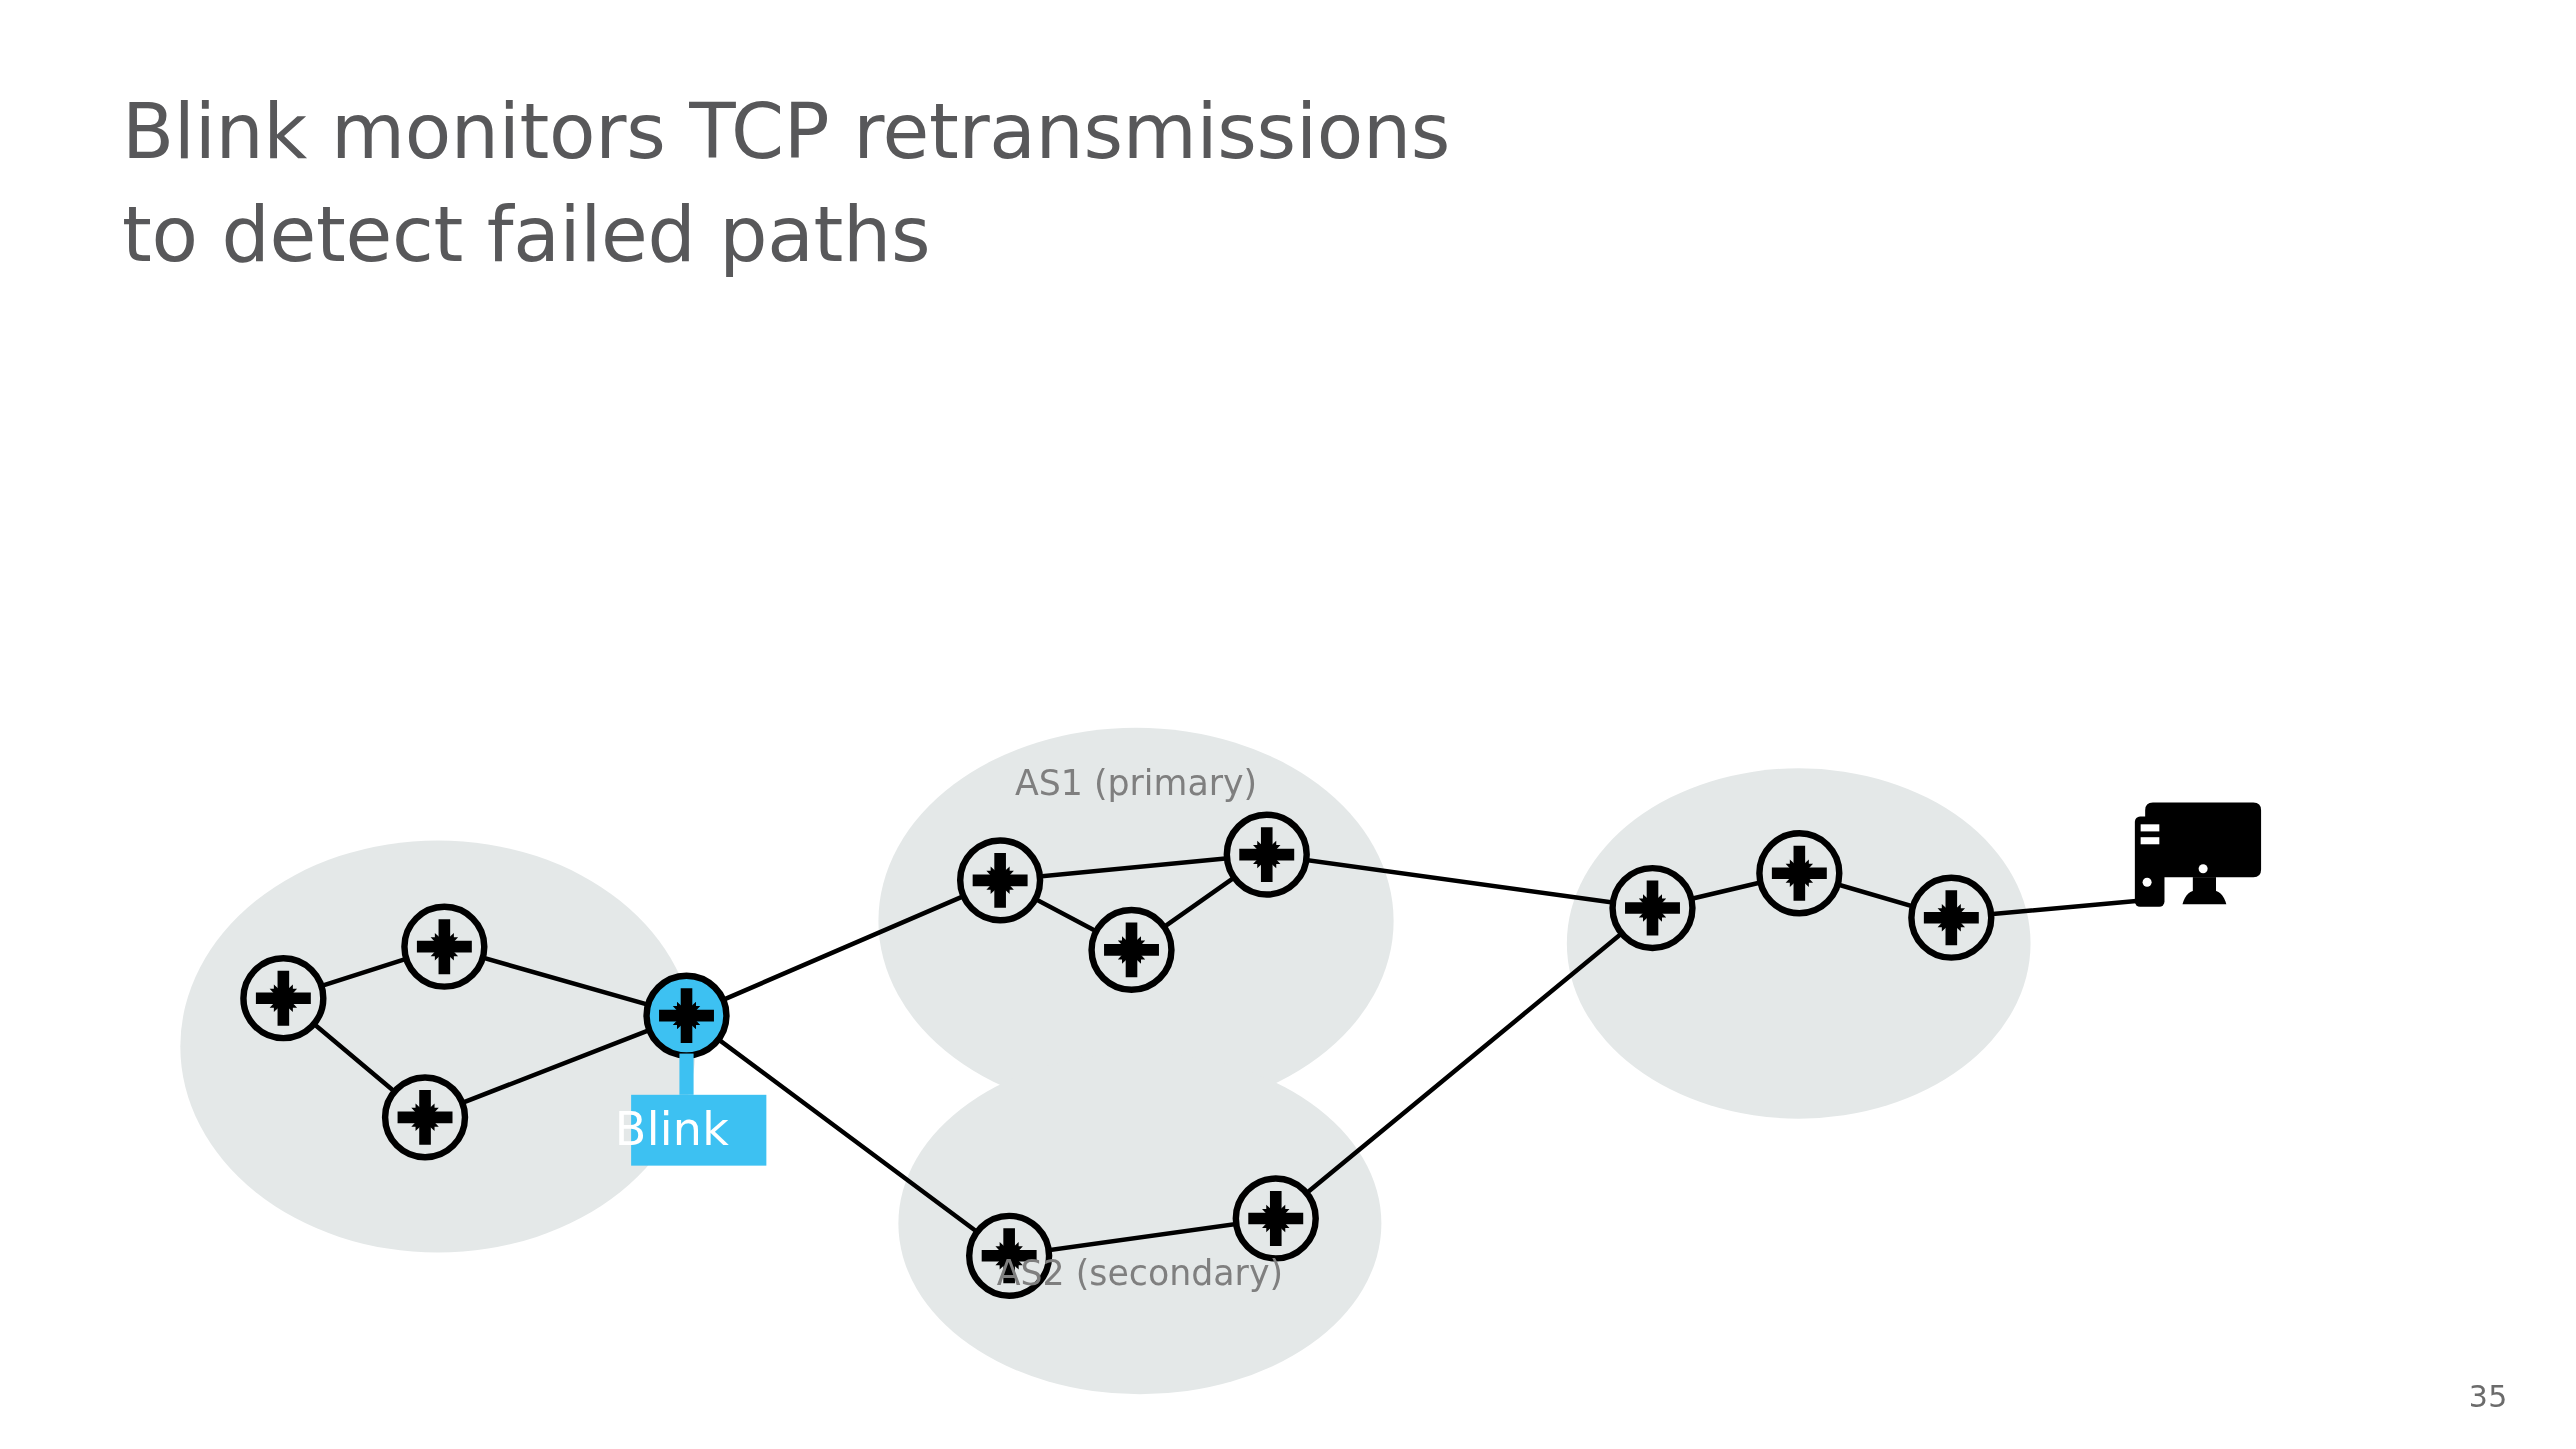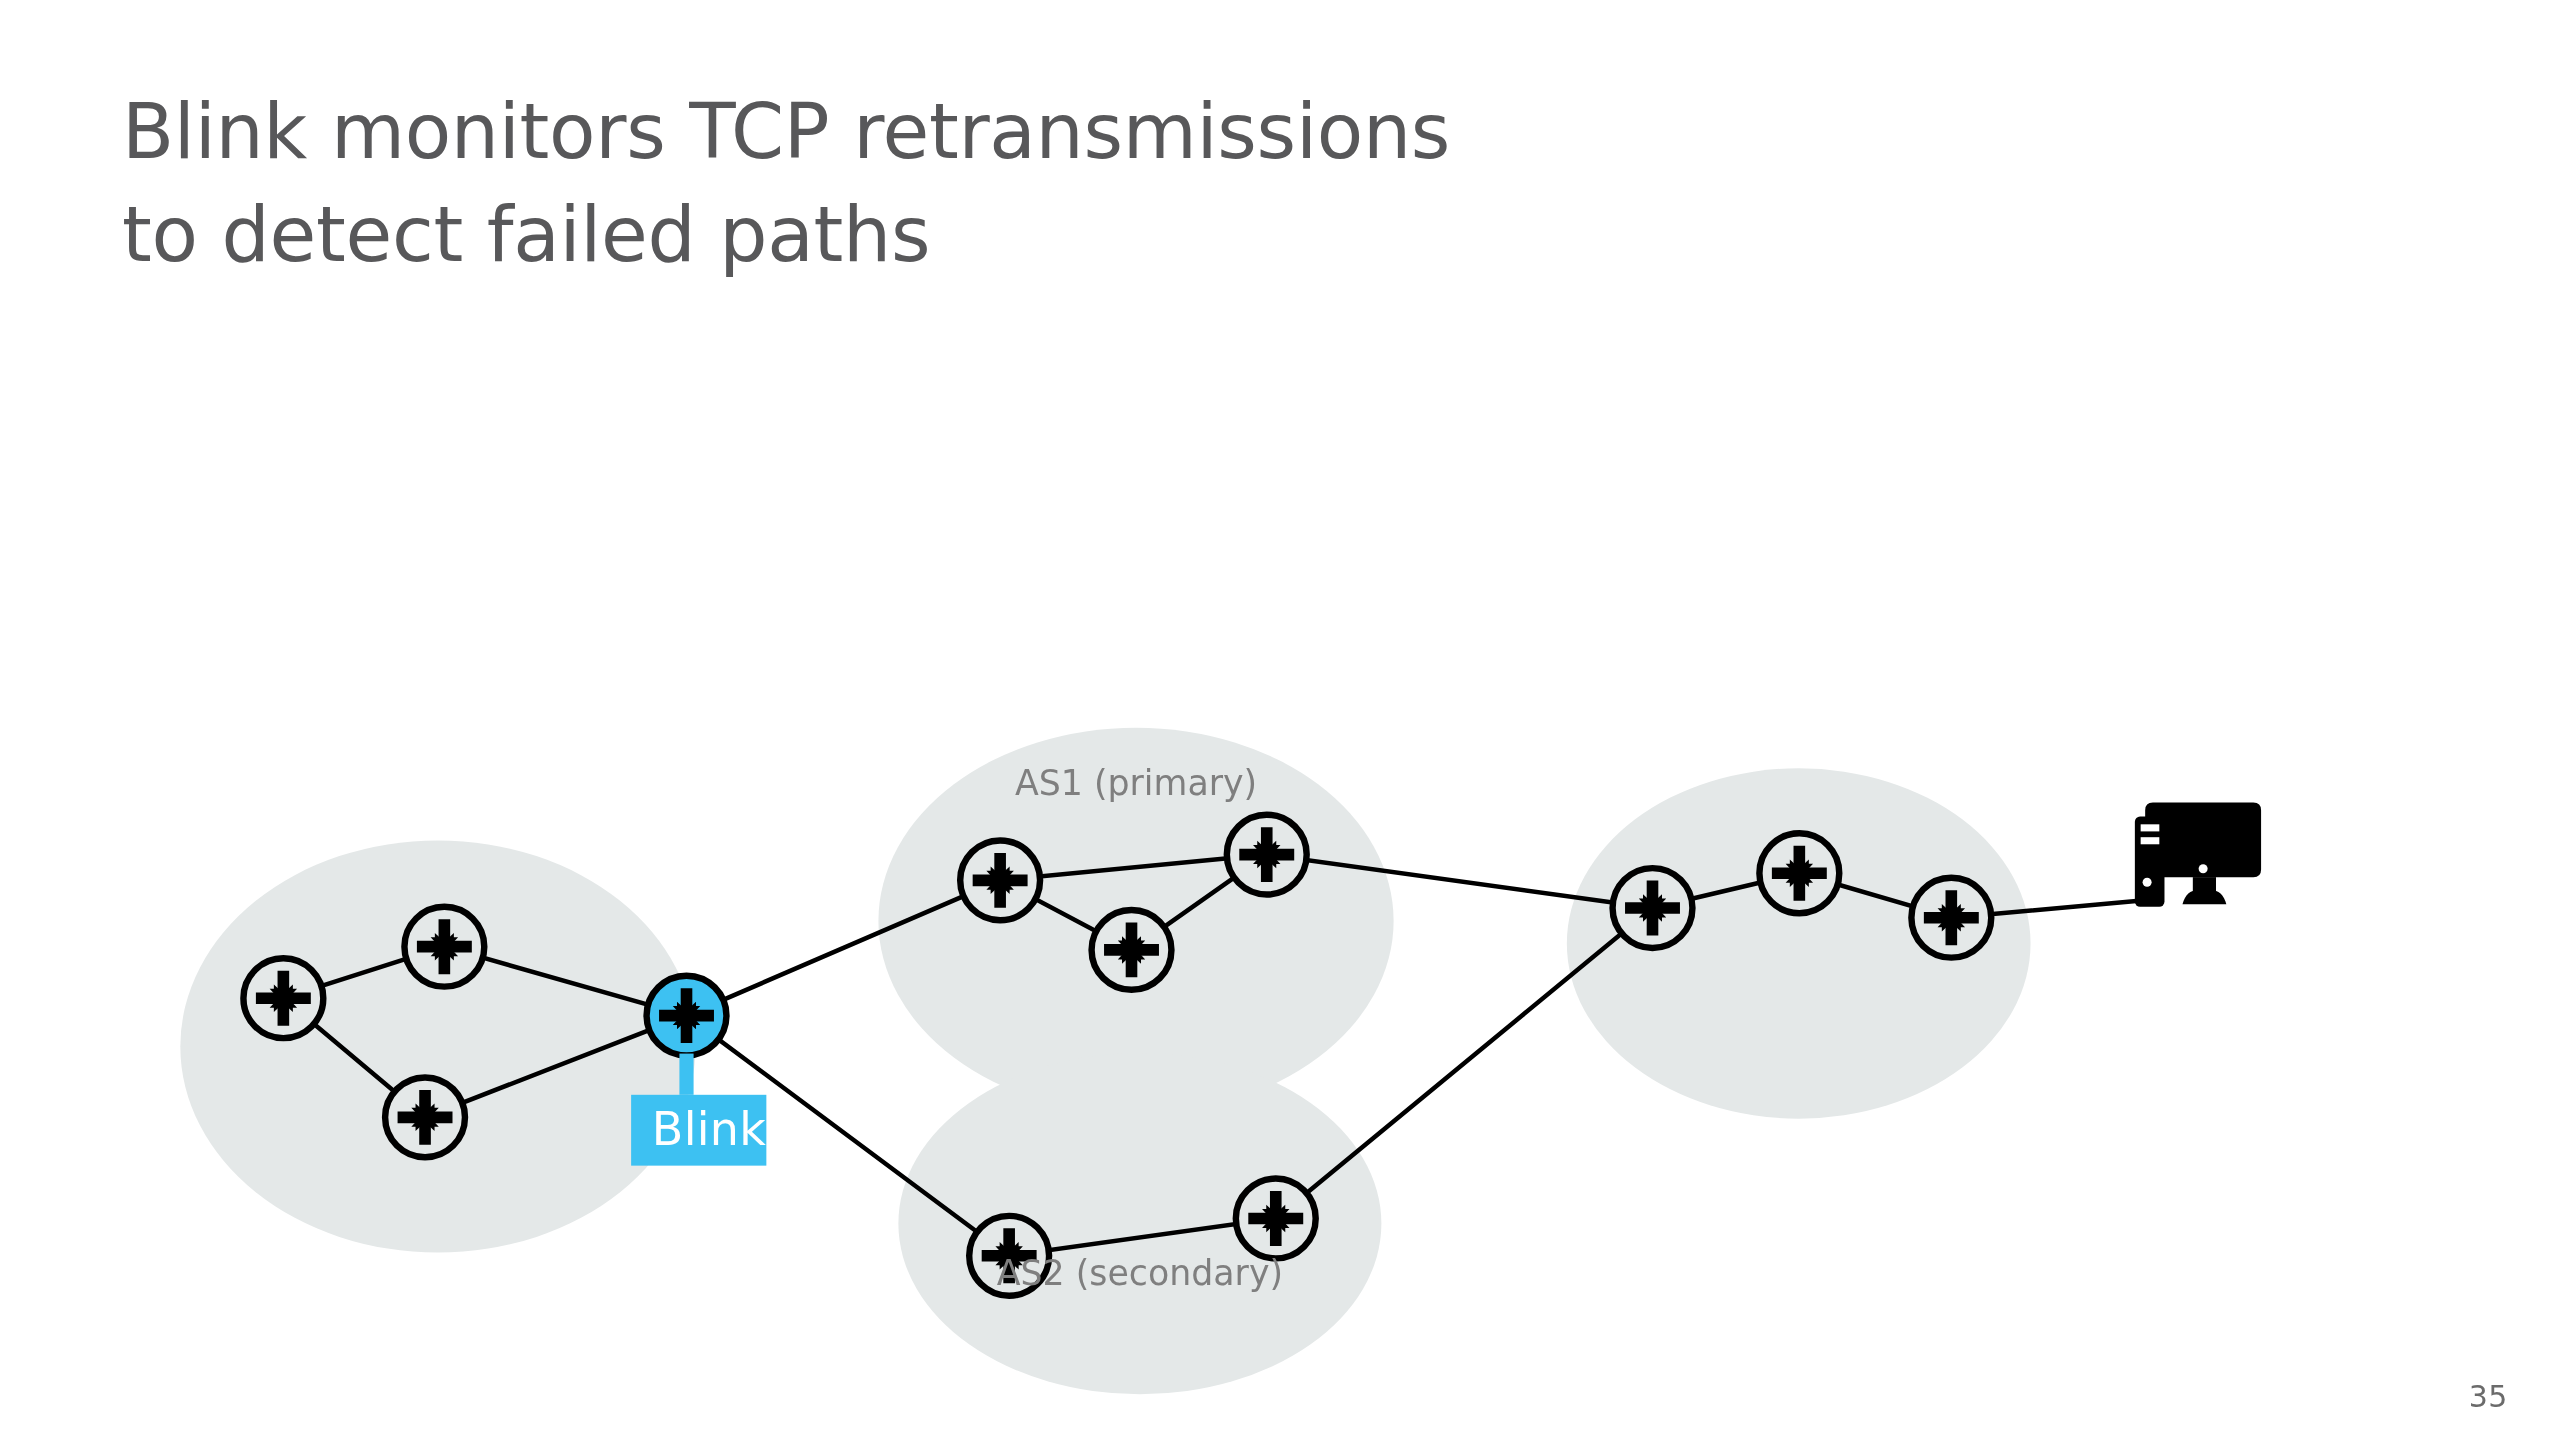--- a/index.html
+++ b/index.html
@@ -153,19 +153,19 @@
           <circle cx="19" cy="132" r="7" fill="#ffffff"></circle>
         </g>
       </g>
     <g id="cloud-labels-layer">
         <text x="1764" y="1235" fill="#7f7f7f" font-size="54" text-anchor="middle" font-family="&quot;DejaVu Sans&quot;,&quot;Liberation Sans&quot;,sans-serif">AS1 (primary)</text>
         <text x="1770" y="1995" fill="#7f7f7f" font-size="54" text-anchor="middle" font-family="&quot;DejaVu Sans&quot;,&quot;Liberation Sans&quot;,sans-serif">AS2 (secondary)</text>
       </g>
   </svg>
 
   <div id="blink-label-host">
-      <div class="blink-label" style="left: 631px; top: 1095px; width: 156px; height: 71px;">Blink</div>
+      <div class="blink-label" style="left: 594px; top: 1095px; width: 156px; height: 71px;">Blink</div>
     </div>
 
   <div id="pagenum">35</div>
 
 </div>
 
 
 </body></html>

